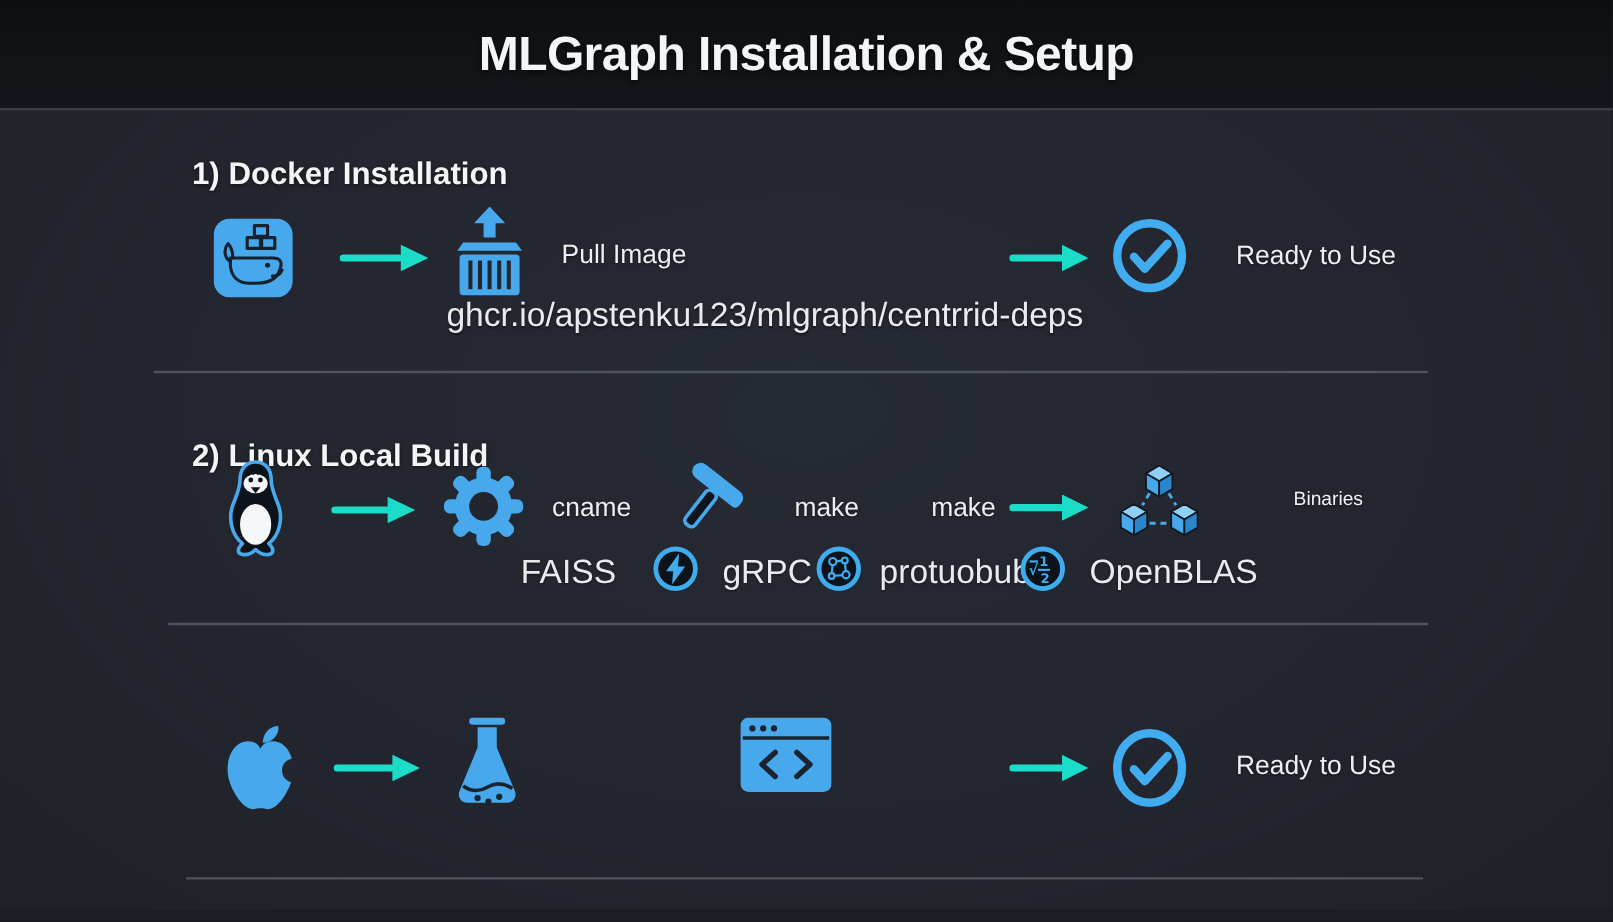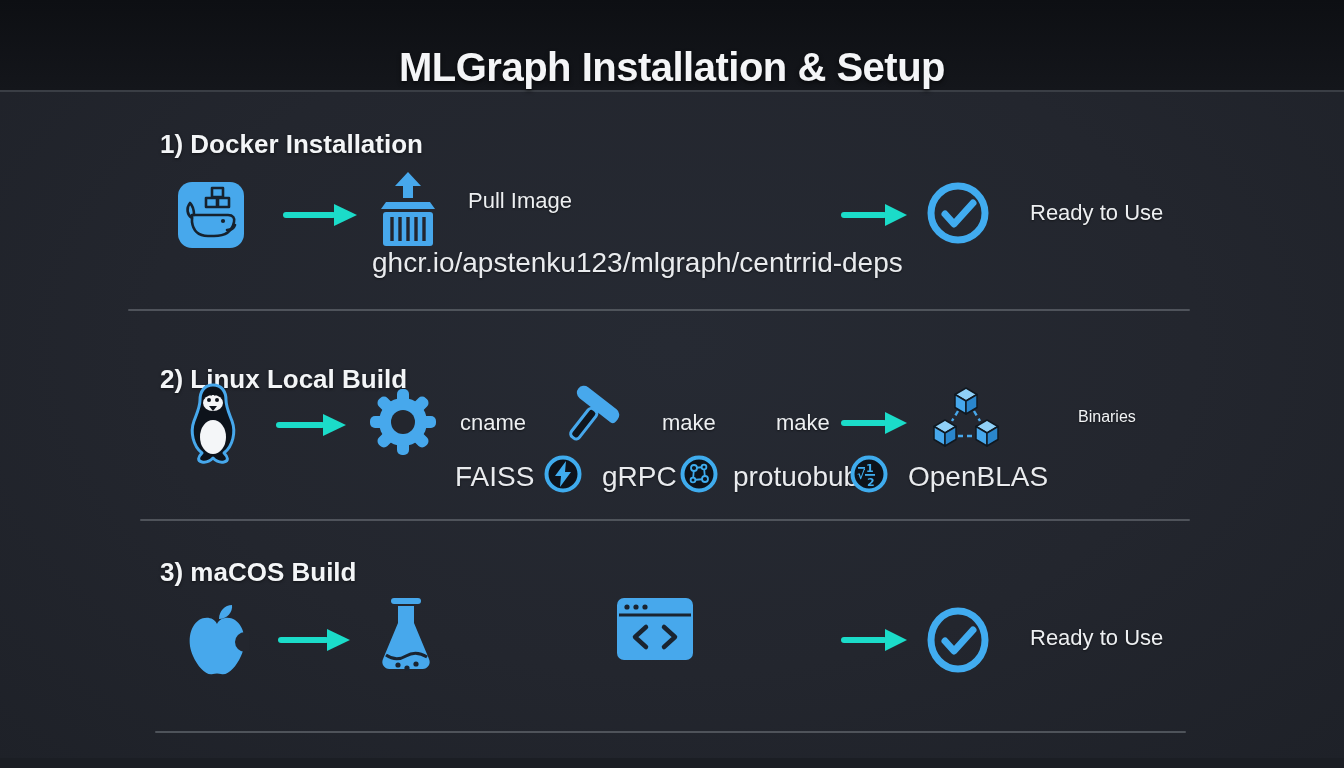--- a/index.html
+++ b/index.html
@@ -10,21 +10,21 @@
   }
   #canvas{
     position:relative;width:1344px;height:768px;
     background:radial-gradient(ellipse at 50% 45%, #262a33 0%, #23262e 55%, #1e2128 100%);
   }
   .abs{position:absolute;}
   #header{
     position:absolute;left:0;top:0;width:1344px;height:90px;
     background:linear-gradient(#0d0f13,#14161b);
     border-bottom:2px solid #3a3e45;
-    display:flex;align-items:flex-end;justify-content:center;
+    display:flex;align-items:center;justify-content:center;
   }
   #title{
     font-size:40px;font-weight:bold;color:#f4f5f7;letter-spacing:-0.5px;
     text-shadow:0 2px 4px rgba(0,0,0,.65);
   }
   .sec-heading{
     font-size:26px;font-weight:bold;color:#f3f5f7;
     text-shadow:0 1px 3px rgba(0,0,0,.55);white-space:nowrap;
   }
   .label{font-size:22px;color:#edeff1;white-space:nowrap;text-shadow:0 1px 2px rgba(0,0,0,.5);}
@@ -76,21 +76,21 @@
       <g stroke="#23262e" stroke-width="3.4">
         <line x1="14" y1="45" x2="14" y2="69"></line>
         <line x1="22" y1="45" x2="22" y2="69"></line>
         <line x1="30" y1="45" x2="30" y2="69"></line>
         <line x1="38" y1="45" x2="38" y2="69"></line>
         <line x1="46" y1="45" x2="46" y2="69"></line>
       </g>
     </svg>
   </span>
 
-  <div class="abs label" style="left:468px;top:188px">Pull Image</div>
+  <div class="abs label" style="left:468px;top:199px">Pull Image</div>
 
   <div class="abs label-sm" style="left:372px;top:247px">ghcr.io/apstenku123/mlgraph/centrrid-deps</div>
 
   <span class="abs" style="left:841px;top:204px">
     <svg width="66" height="22" viewBox="0 0 66 22">
       <rect x="0" y="8" width="46" height="6" rx="3" fill="#1bdcc9"></rect>
       <polygon points="44,0 66,11 44,22" fill="#1bdcc9"></polygon>
     </svg>
   </span>
 
@@ -183,21 +183,21 @@
       <g stroke="#47a8ec" stroke-width="2.4" stroke-dasharray="5 4">
         <line x1="30" y1="27" x2="24" y2="37"></line>
         <line x1="46" y1="27" x2="52" y2="37"></line>
         <line x1="30" y1="52" x2="46" y2="52"></line>
       </g>
     </svg>
   </span>
 
   <div class="abs label-bold" style="left:1052px;top:408px">Binaries</div>
 
-  <div class="abs label-sm" style="left:455px;top:461px">FAISS</div>
+  <div class="abs label-sm" style="left:434px;top:461px">FAISS</div>
 
   <span class="abs" style="left:543px;top:454px">
     <svg width="40" height="40" viewBox="0 0 40 40">
       <circle cx="20" cy="20" r="16.5" fill="#0d131b" stroke="#3facee" stroke-width="4"></circle>
       <path d="M23 7 L12 22 h6 L17 33 L28 18 h-6 Z" fill="#3facee"></path>
     </svg>
   </span>
 
   <div class="abs label-sm" style="left:602px;top:461px">gRPC</div>
 
@@ -229,21 +229,20 @@
         <text x="8" y="25" font-size="12">√</text>
         <rect x="9" y="13" width="7" height="1.8"></rect>
       </g>
     </svg>
   </span>
 
   <div class="abs label-sm" style="left:908px;top:461px">OpenBLAS</div>
 
   <div class="divider" style="left:140px;top:519px;width:1050px"></div>
 
-  <div class="abs sec-heading" style="left:160px;top:557px">3) maCOS Build</div>
 
   <span class="abs" style="left:185px;top:603px">
     <svg width="64" height="78" viewBox="0 0 64 78">
       <path d="M34 16 C34 8 40 2 47 2 C48 9 42 16 34 16 Z" fill="#47a8ec"></path>
       <path d="M32 21 C29 14 20 13 14 17 C4 24 2 40 8 53 C13 64 21 73 28 71 C30 70.3 34 70.3 36 71 C43 73 51 64 56 53 C62 40 60 24 50 17 C44 13 35 14 32 21 Z" fill="#47a8ec"></path>
       <circle cx="60" cy="39" r="10" fill="#23262e"></circle>
     </svg>
   </span>
 
   <span class="abs" style="left:278px;top:629px">

